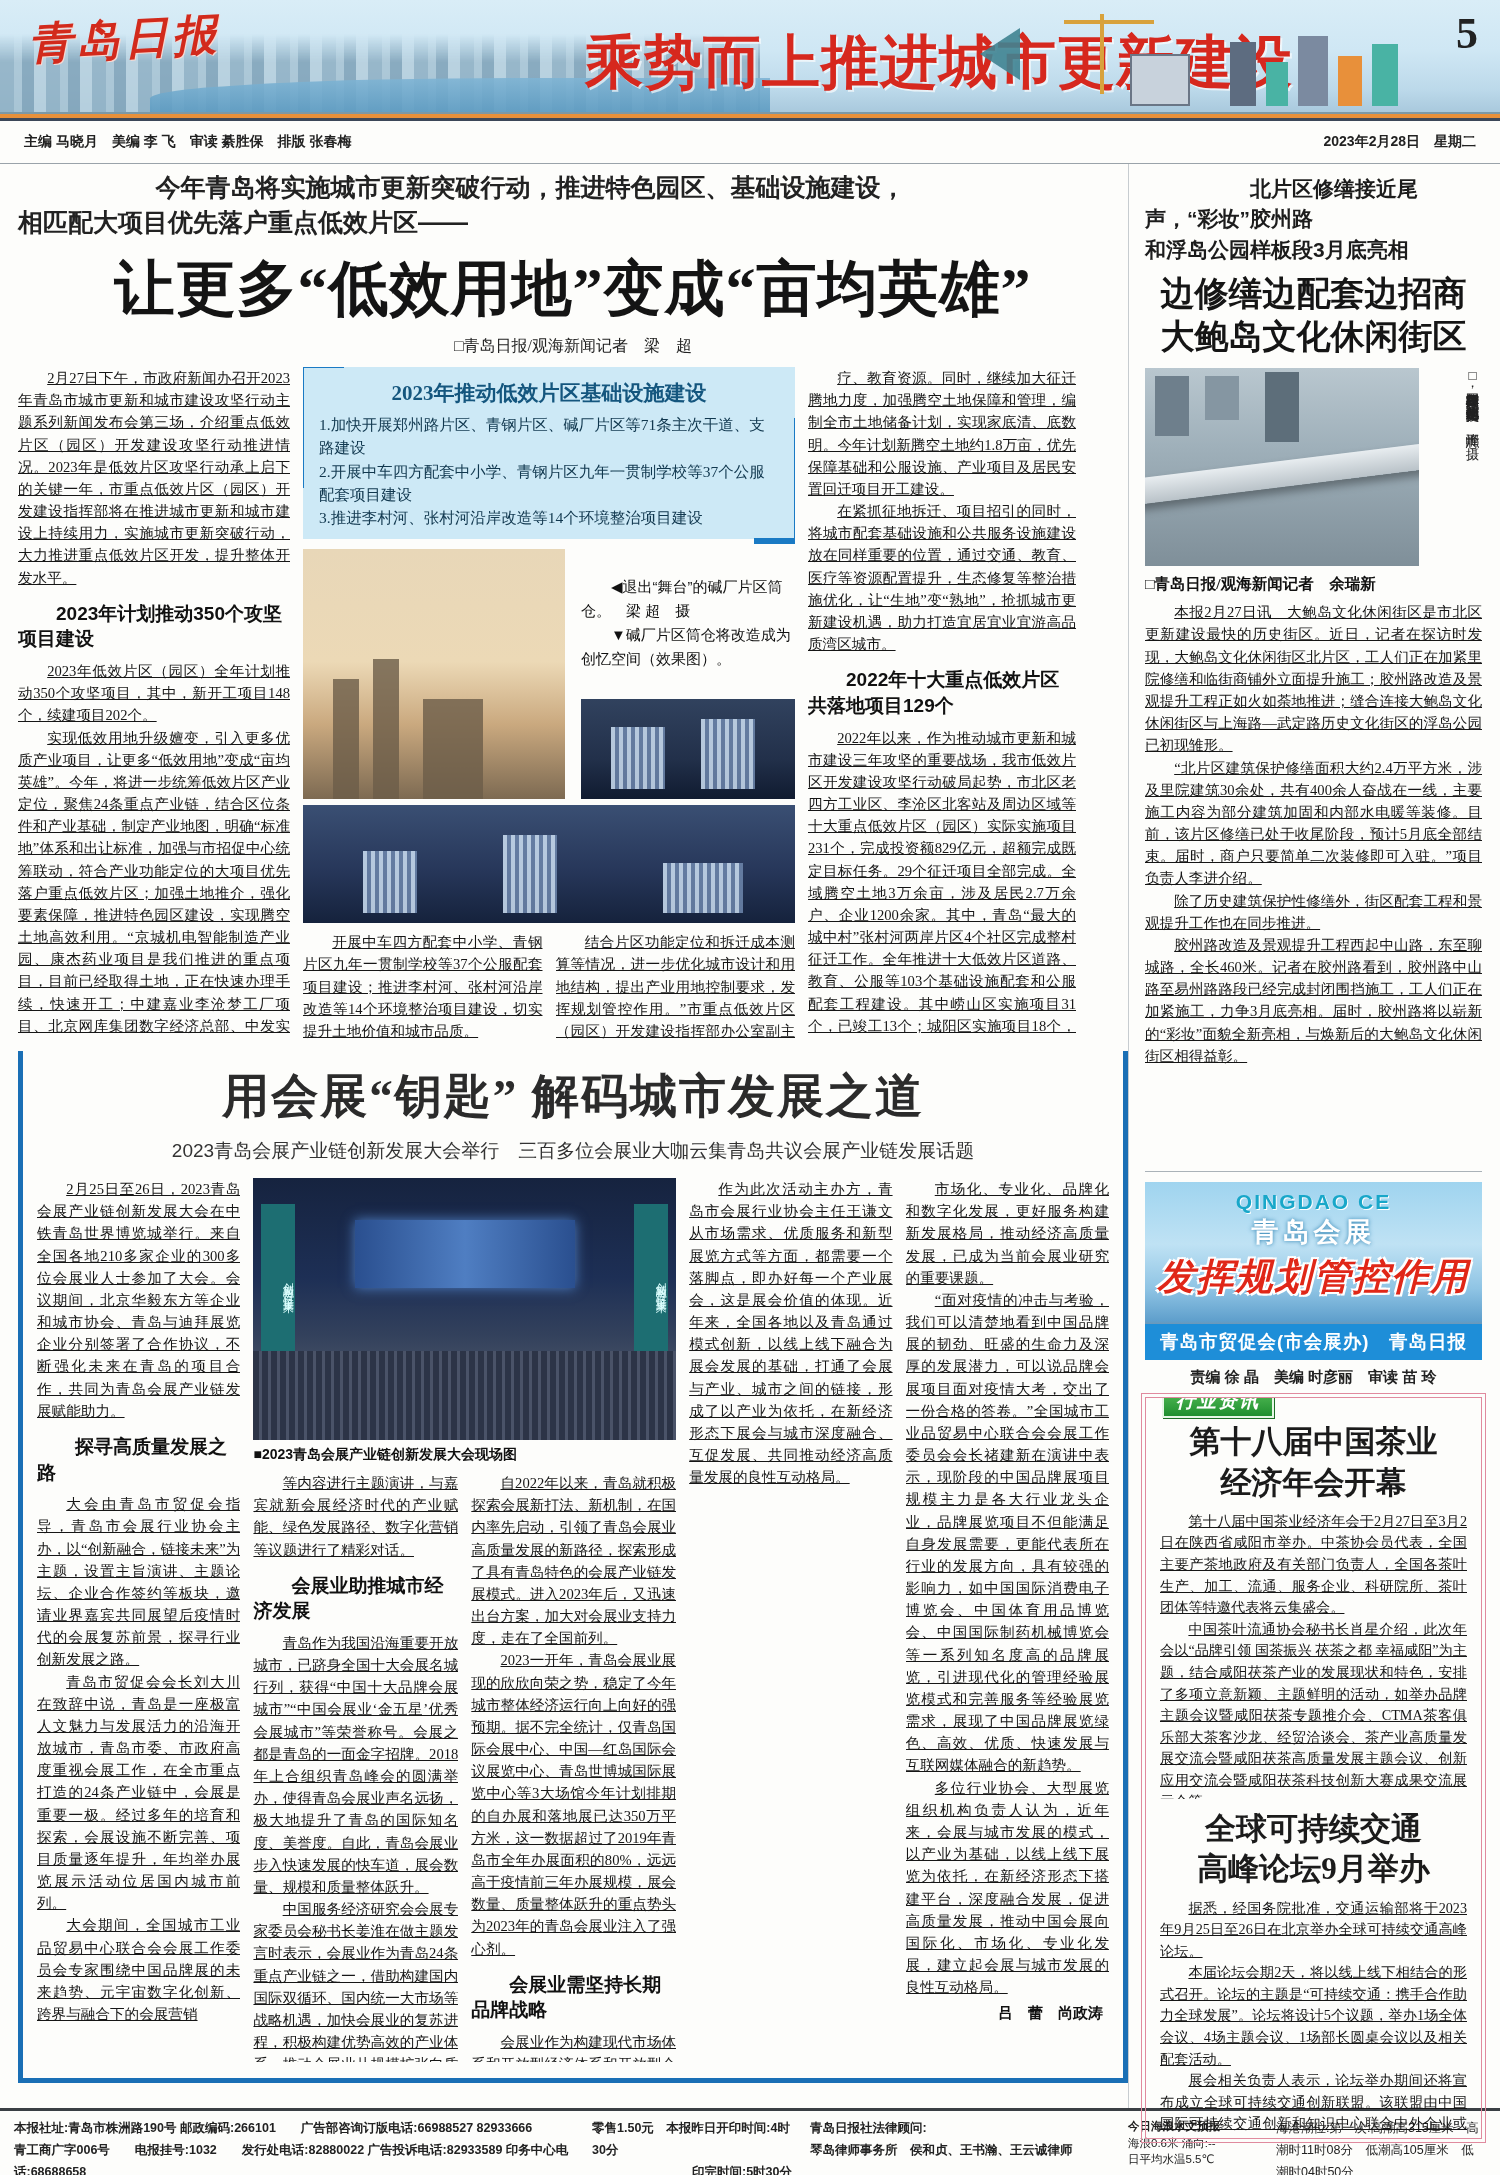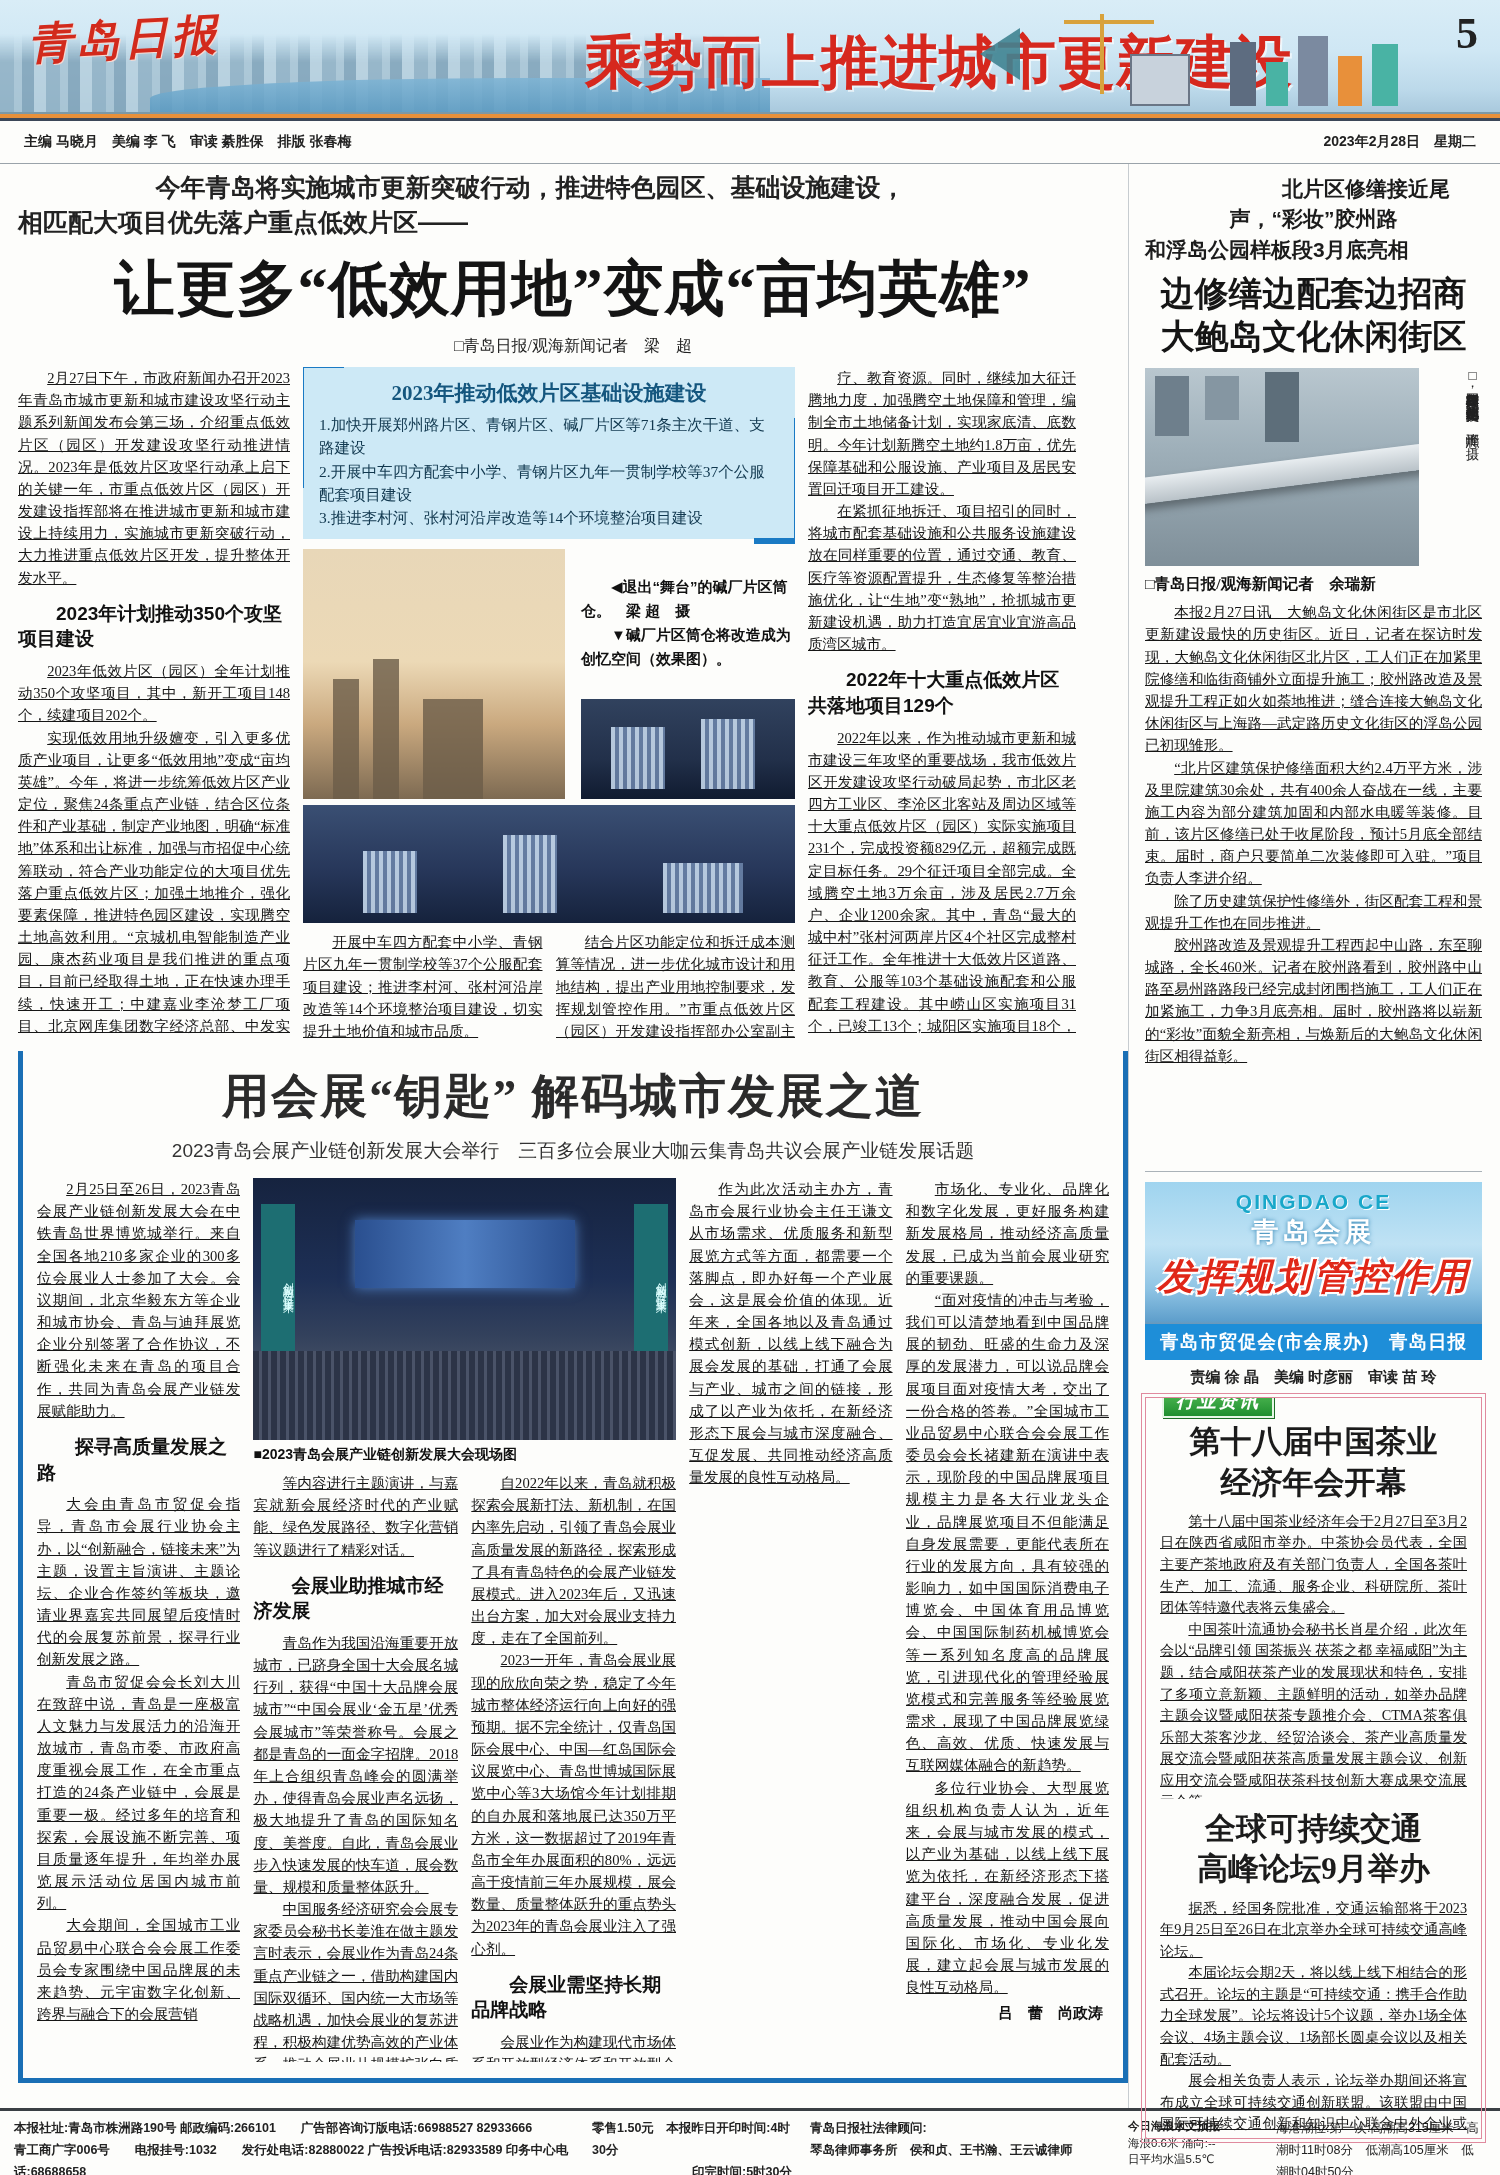--- a/index.html
+++ b/index.html
@@ -62,21 +62,21 @@
     border-right:6px solid #1a7ac4; border-bottom:6px solid #1a7ac4;}
   .infobox h3{ text-align:center; font-size:21px; color:#14567e; margin-bottom:6px;
     font-family:"Liberation Serif",serif;}
   .infobox p{ font-size:15.5px; line-height:1.5; color:#10374e; text-indent:0;}
   .photo{ background:#ccc; position:relative; overflow:hidden;}
   .ph-silo{ width:262px; height:250px; float:left;
     background:linear-gradient(180deg,#e8d7b8 0%,#ecd9b6 45%,#caa97f 70%,#7d6a52 100%);}
   .ph-silo i{ position:absolute; bottom:0; left:30px; width:26px; height:120px; background:#6b5c48; opacity:.8;}
   .ph-silo i+i{ left:70px; height:140px;} .ph-silo i+i+i{ left:120px; height:100px; width:60px;}
   .mid-caps{ margin-left:278px; height:150px; padding-top:26px;}
-  .mid-caps p{ font-size:15px; font-weight:bold; line-height:1.6; text-indent:2em;
+  .mid-caps p{ font-size:15px; font-weight:normal; line-height:1.6; text-indent:2em;
     font-family:"Liberation Sans","DejaVu Sans",sans-serif;}
   .ph-render{ margin-left:278px; height:100px;
     background:linear-gradient(180deg,#31425e 0%,#22304a 60%,#101b30 100%);}
   .ph-render2{ clear:both; width:100%; height:118px; margin:6px 0 8px;
     background:linear-gradient(180deg,#3a4f73 0%,#27375a 55%,#15223c 100%); position:relative;}
   .ph-render2 i,.ph-render i{ position:absolute; bottom:10px; width:54px; height:62px;
     background:repeating-linear-gradient(90deg,#cfe2f5 0 4px,#6e87ad 4px 8px); opacity:.85;}
   .ph-render2 i{ left:60px;} .ph-render2 i+i{ left:200px; height:78px;} .ph-render2 i+i+i{ left:360px; height:50px; width:80px;}
   .mid-2col{ display:flex; gap:13px;}
   .mid-2col > div{ width:50%; overflow:hidden; height:168px;}
@@ -101,21 +101,21 @@
     font-family:"Liberation Sans",sans-serif; padding-top:4px; letter-spacing:2px;}
   .ph-conf .sideb.r{ right:8px;} .ph-conf .sideb.l{ left:8px;}
   .conf-cap{ font-size:14px; font-weight:bold; margin:6px 0 8px;
     font-family:"Liberation Sans","DejaVu Sans",sans-serif;}
   .emid-2col{ display:flex; gap:13px;}
   .emid-2col > div{ width:50%; overflow:hidden; height:590px;}
   .expo-byline{ text-align:right; font-weight:bold; font-size:15px; padding-right:6px; margin-top:6px;}
   
   .r-kicker{ font-size:21px; font-weight:bold; line-height:1.45; color:#1c1c1c;
     font-family:"Liberation Sans","DejaVu Sans",sans-serif;}
-  .r-kicker .k1{ text-indent:5em;text-align:center;}
+  .r-kicker .k1{ text-indent:5em;}
   .r-headline{ text-align:center; font-size:34px; font-weight:900; line-height:1.25;
     margin:8px 0 10px; color:#151515;}
   .r-photo-row{ display:flex; gap:8px; margin-bottom:8px;}
   .ph-road{ width:292px; height:198px;
     background:linear-gradient(180deg,#b9c7cf 0%,#9fb0ba 40%,#7f8f99 100%); position:relative;}
   .ph-road .ramp{ position:absolute; left:-20px; top:90px; width:360px; height:26px;
     background:linear-gradient(180deg,#e8edf0,#b9c2c8); transform:rotate(-7deg); box-shadow:0 6px 8px rgba(0,0,0,.35);}
   .ph-road .bld{ position:absolute; top:8px; width:34px; height:60px; background:#6e7f8c;}
   .ph-road .bld.b2{ left:60px; height:44px; background:#8596a2;} .ph-road .bld.b3{ left:120px; top:4px; height:70px; background:#5d6e7a;}
   .v-cap{ writing-mode:vertical-rl; font-size:13.5px; line-height:1.5; height:198px; width:58px;

